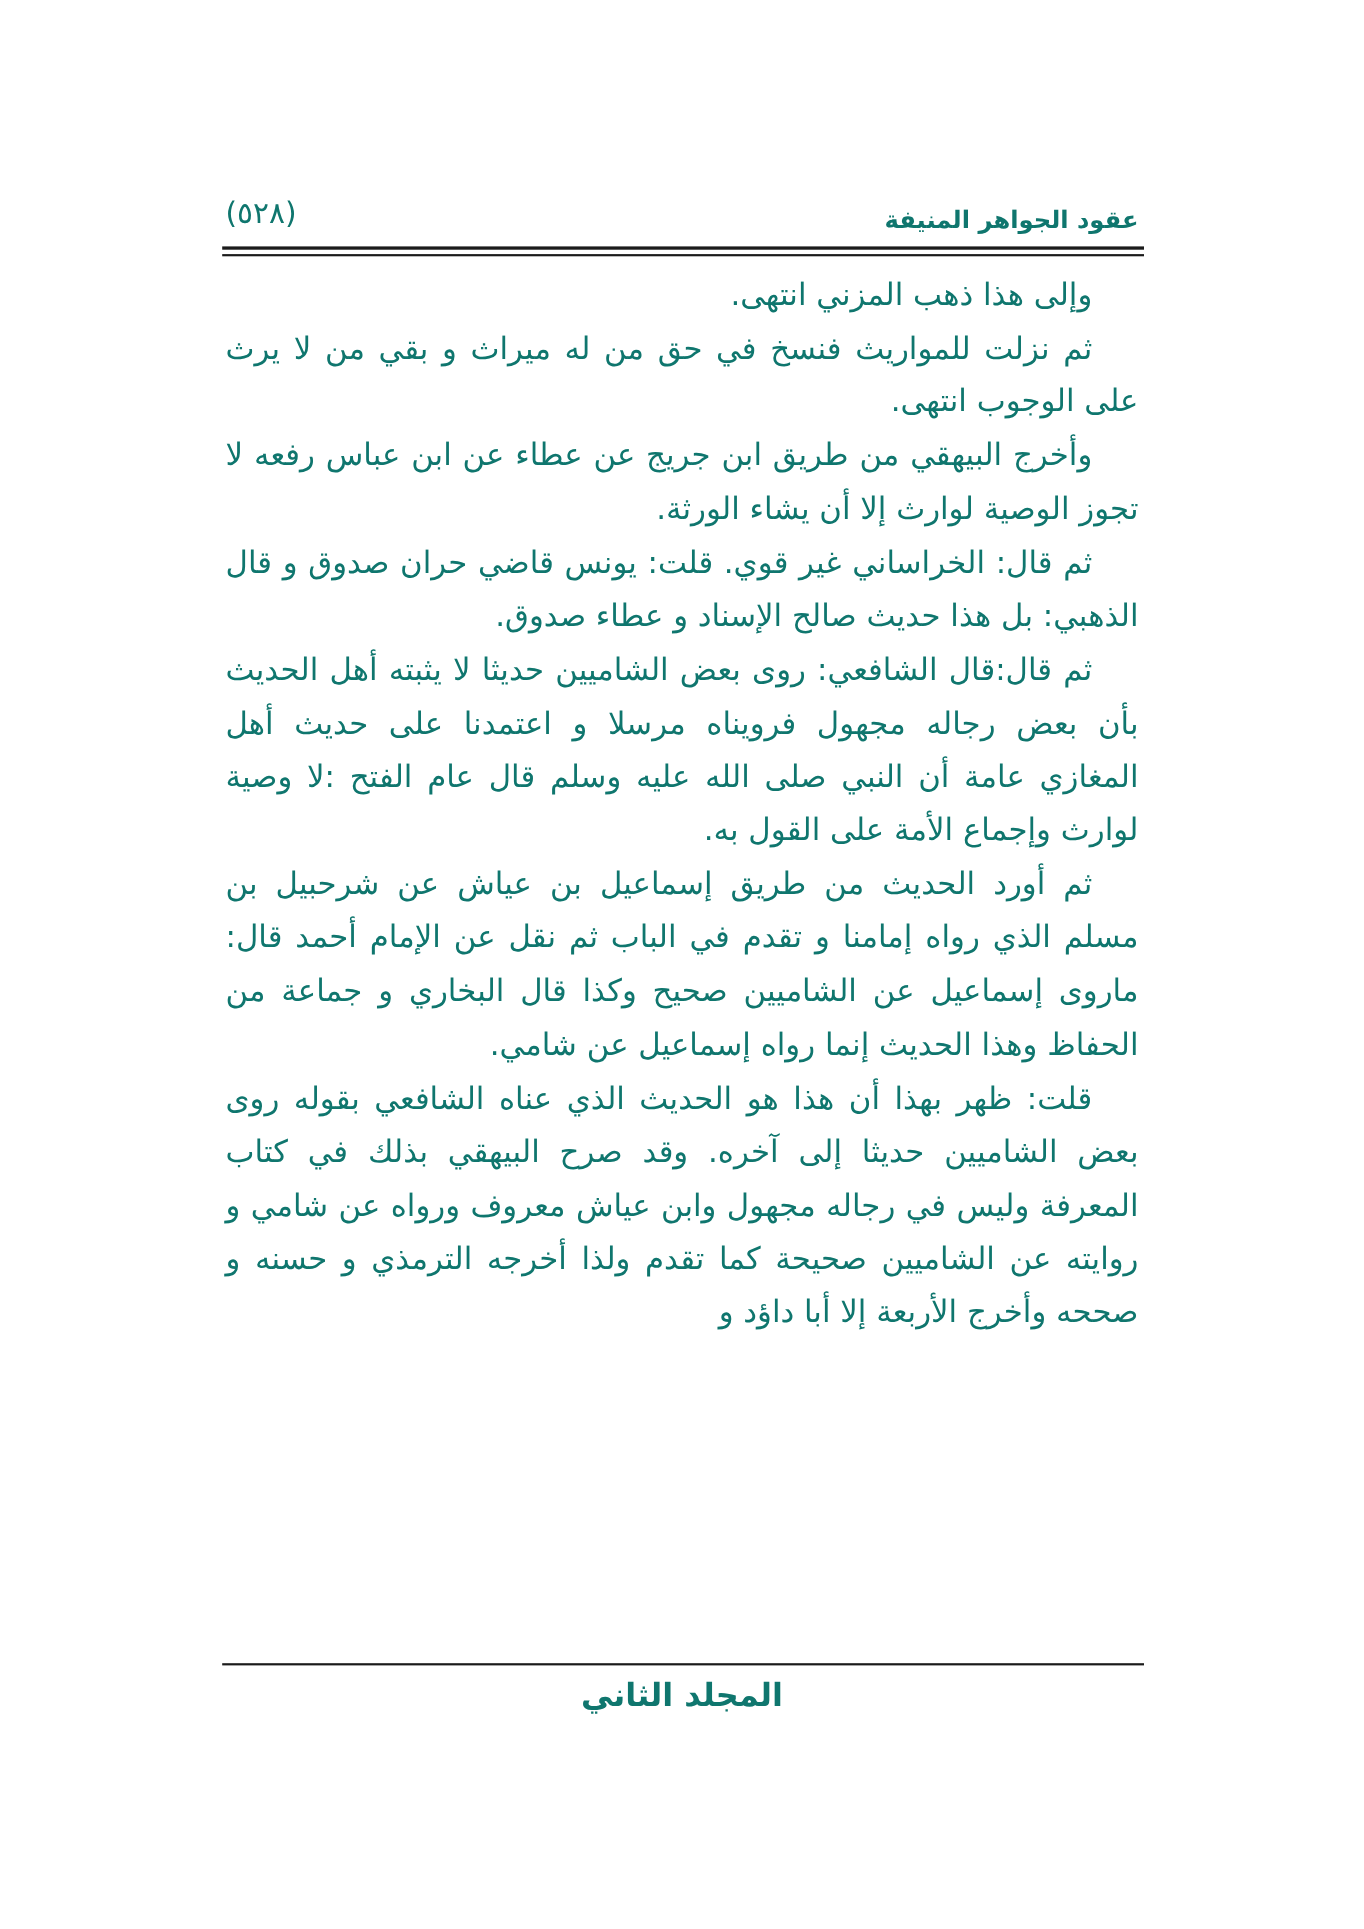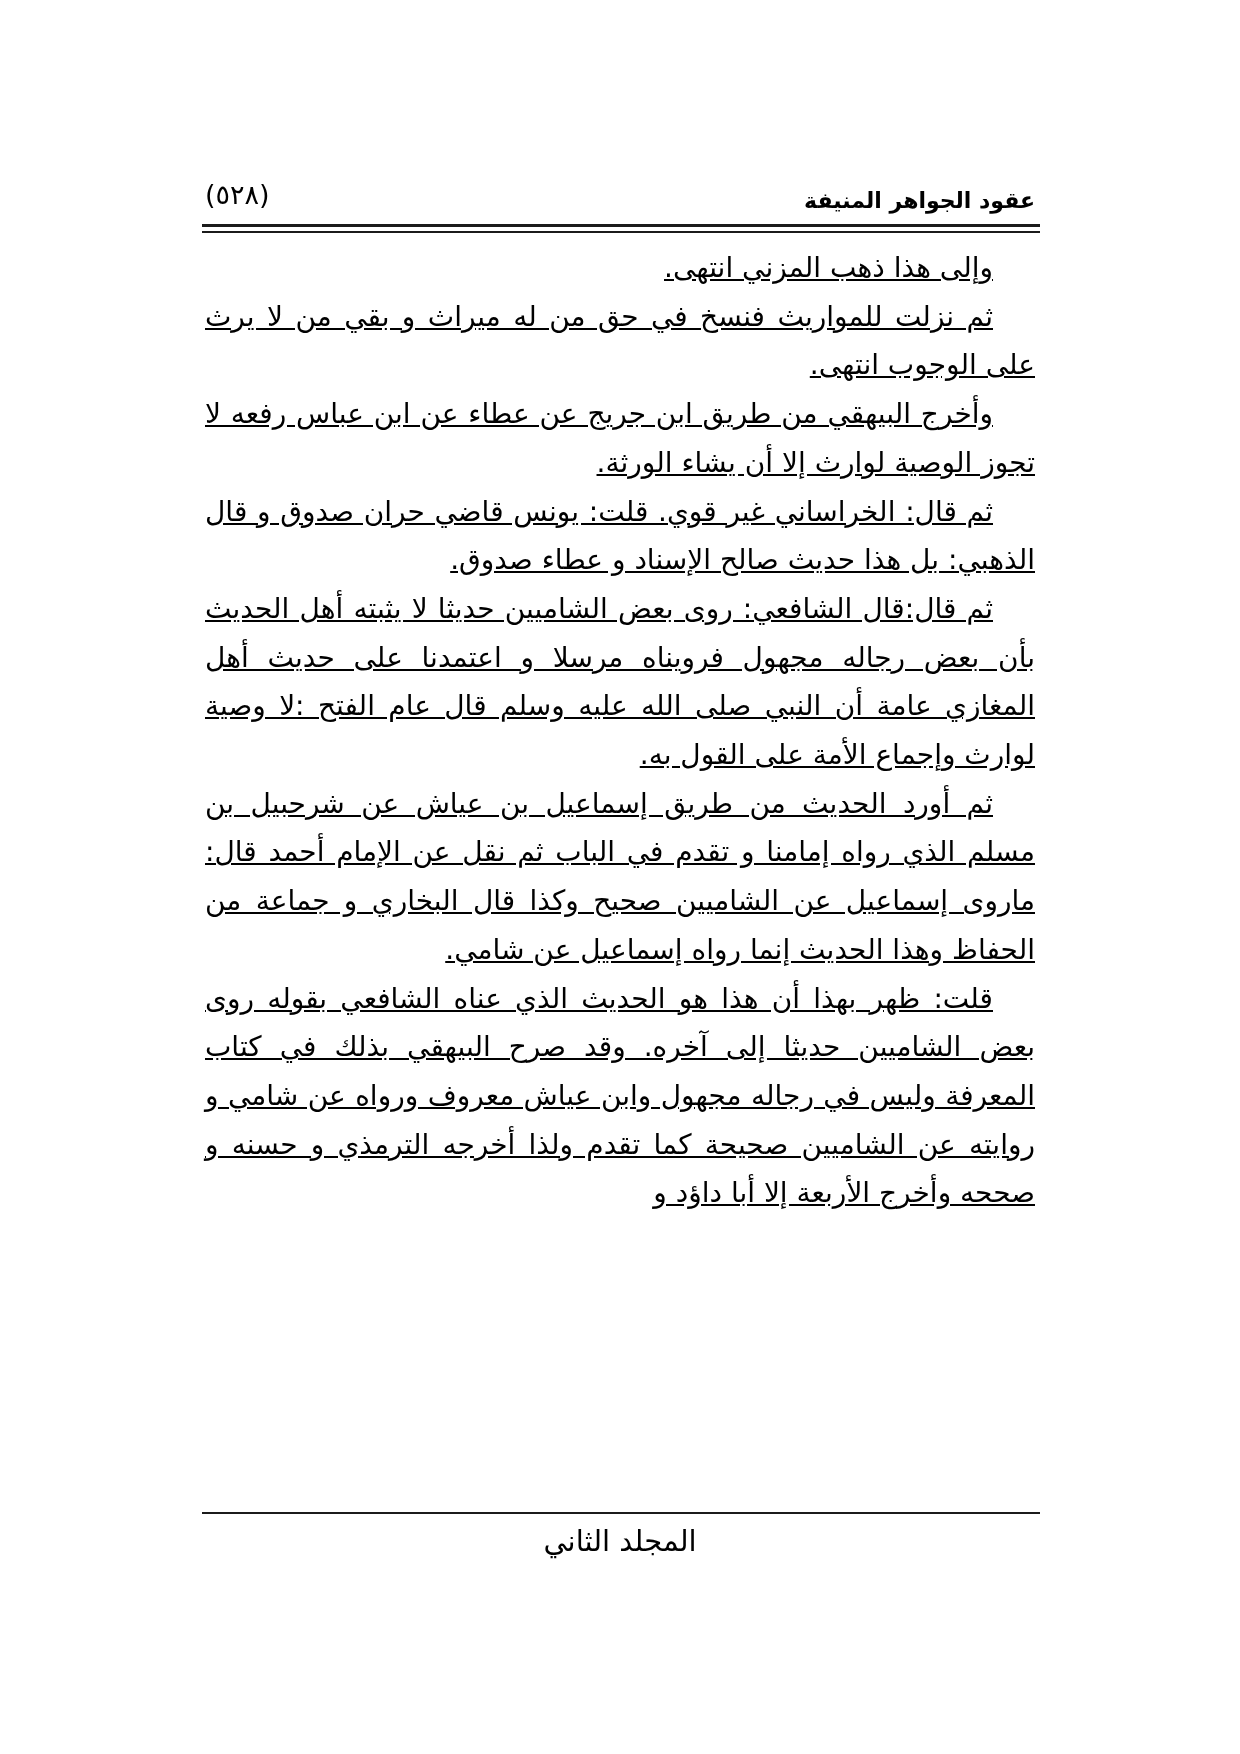--- a/index.html
+++ b/index.html
@@ -7,21 +7,21 @@
     padding: 0;
     background: #e8e8e8;
   }
   .page {
     position: relative;
     width: 1240px;
     height: 1754px;
     margin: 0 auto;
     background: #ffffff;
     font-family: "DejaVu Sans", sans-serif;
-    color: #000000;
+    color: #0f766e;
     overflow: hidden;
   }
   .page-header {
     position: absolute;
     top: 160px;
     left: 205px;
     width: 830px;
     height: 52px;
     display: flex;
     justify-content: space-between;
@@ -58,39 +58,38 @@
     direction: rtl;
     text-align: justify;
     text-justify: inter-word;
     font-size: 28px;
     line-height: 48.7px;
   }
   .body-text p {
     margin: 0;
     padding: 0;
     text-indent: 42px;
-    text-decoration: underline;
   }
   .footer-rule {
     position: absolute;
     top: 1512px;
     left: 202px;
     width: 838px;
     height: 0;
     border-top: 2.5px solid #1b1b1b;
   }
   .page-footer {
     position: absolute;
     top: 1524px;
     left: 205px;
     width: 830px;
     text-align: center;
     direction: rtl;
     font-size: 29px;
-    font-weight: normal;
+    font-weight: bold;
   }
 </style>
 </head>
 <body>
 
 <div class="page">
 
   <div class="page-header">
     <span class="page-number">(٥٢٨)</span>
     <span class="book-title">عقود الجواهر المنيفة</span>

